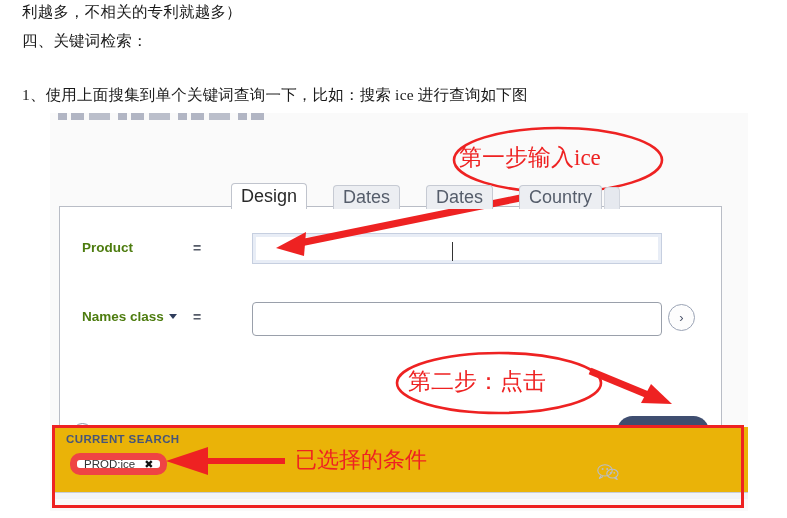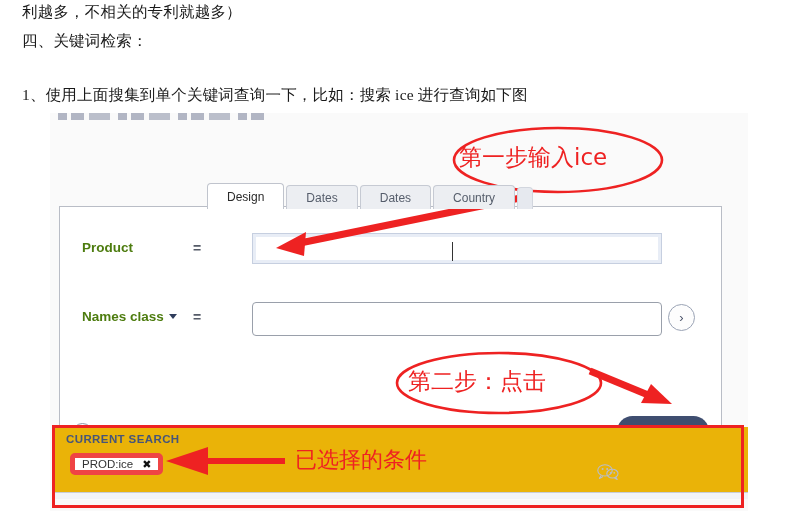--- a/index.html
+++ b/index.html
@@ -89,32 +89,33 @@
     left: 148px;
     top: 18px;
     height: 25px;
     display: flex;
     align-items: flex-end;
     gap: 2px;
     z-index: 3;
   }
   .tab {
     height: 24px;
-    padding: 0 19px;
+    padding: 0 9px;
     background: #eceef2;
     border: 1px solid #c6cad3;
     border-bottom: none;
     border-top-left-radius: 4px;
     border-top-right-radius: 4px;
-    font-size: 12px;
+    font-size: 18px;
     color: #555d6b;
     display: flex;
     align-items: center;
     box-sizing: border-box;
     cursor: pointer;
+    margin-left: 24px;
   }
   .tab.active {
     background: #ffffff;
     color: #2a2a2a;
     height: 26px;
     border-color: #c0c4cd;
     position: relative;
     z-index: 4;
   }
   .tab-spacer {
@@ -302,22 +303,22 @@
     color: #46557a;
     letter-spacing: 0.4px;
   }
   .chip {
     position: absolute;
     left: 16px;
     top: 26px;
     height: 22px;
     min-width: 80px;
     background: #ffffff;
-    border: 5px solid #ef4444;
-    border-radius: 5px;
+    border: 7px solid #ef4444;
+    border-radius: 10px;
     display: flex;
     align-items: center;
     gap: 9px;
     padding: 0 7px;
     font-size: 11.5px;
     color: #333;
     box-sizing: border-box;
     cursor: pointer;
   }
   .chip-x {
@@ -344,21 +345,21 @@
     pointer-events: none;
   }
   .ann-text {
     position: absolute;
     color: #ee2222;
     font-family: "DejaVu Sans", "Liberation Sans", sans-serif;
     font-size: 23px;
     white-space: nowrap;
     font-weight: 400;
   }
-  #ann-step1-text { left: 459px; top: 142px; }
+  #ann-step1-text { left: 459px; top: 142px; font-family: Liberation Serif, serif; }
   #ann-step2-text { left: 408px; top: 366px; }
   #ann-selected-text { left: 295px; top: 445px; font-size: 22px; }
 
   .red-box {
     position: absolute;
     border: 3px solid #ee2222;
     box-sizing: border-box;
   }
   #red-box-current {
     left: 52px;

